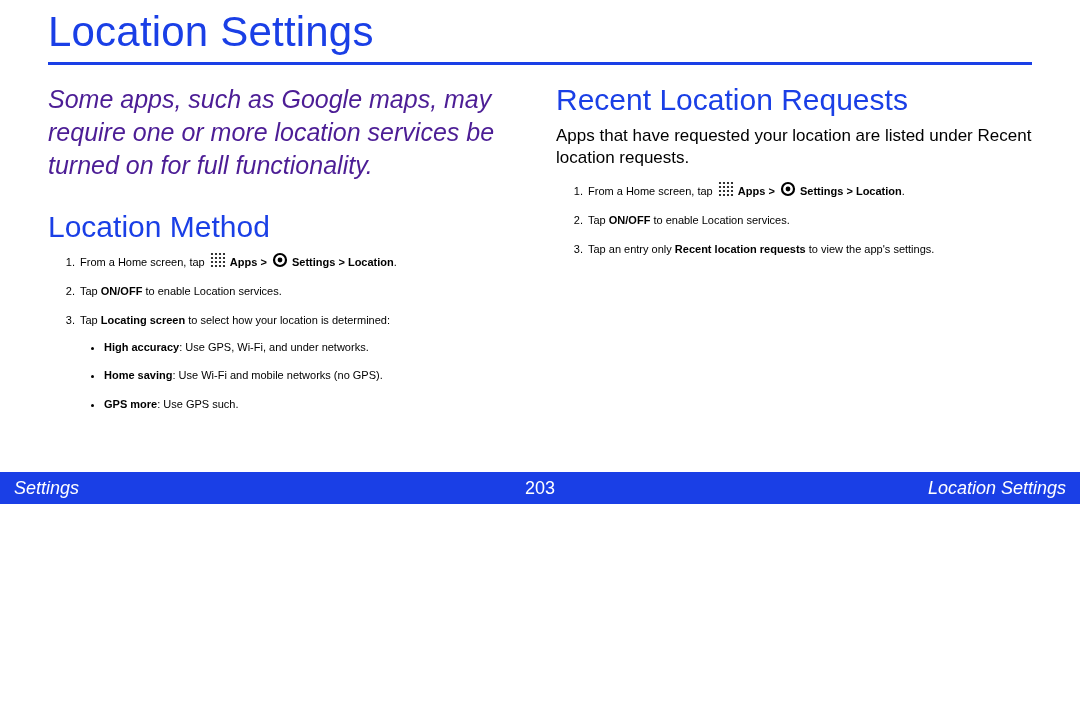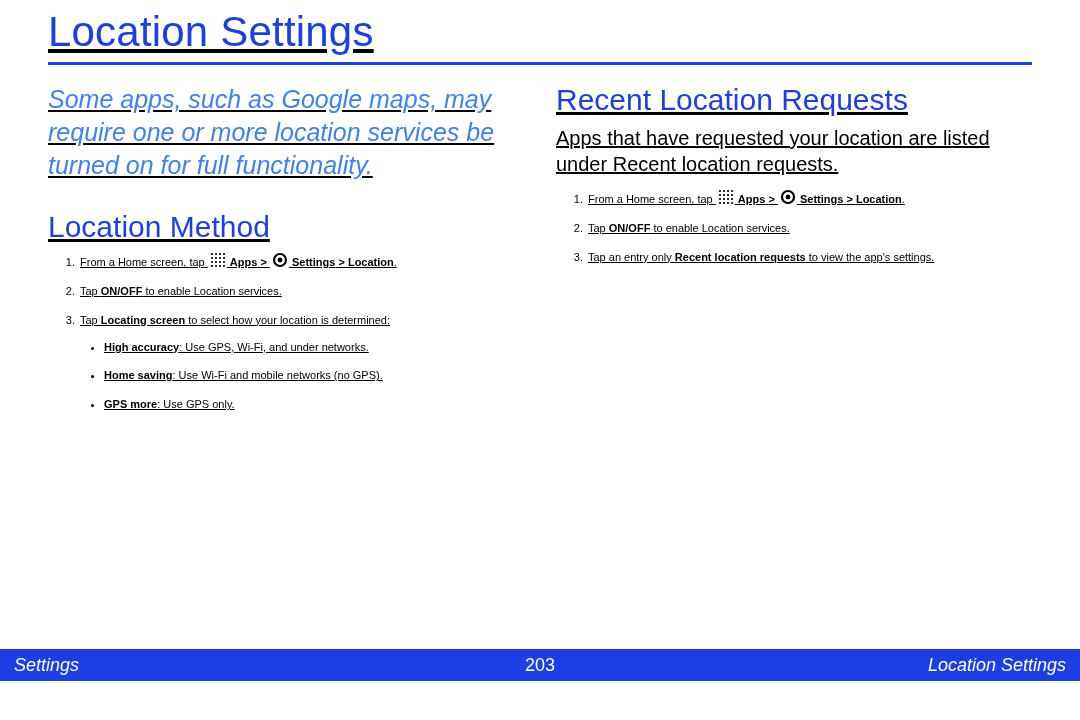--- a/index.html
+++ b/index.html
@@ -1,24 +1,24 @@
 <!DOCTYPE html>
 <html><head>
   <meta charset="utf-8">
   <style>
     * { margin:0; padding:0; box-sizing:border-box; }
     html,body { width:1080px; height:720px; font-family:Helvetica, Arial, sans-serif; color:#000; background:#fff; overflow:hidden; }
-    .page       { position:relative; width:1080px; height:681px;text-decoration:underline; }
+    .page       { position:relative; width:1080px; height:504px; }
     .content    { padding:8px 48px 0 48px; }
     h1.title    { color:#1a3fe6; font-weight:400; font-size:42px; letter-spacing:.2px; padding-bottom:6px; border-bottom:3px solid #1a3fe6; margin-bottom:18px; }
     .cols       { display:flex; gap:32px; }
     .col        { flex:1 1 50%; }
-    .intro      { color:#3b82f6; font-style:italic; font-size:25px; line-height:1.32; font-weight:400; margin-bottom:28px; }
+    .intro      { color:#4c1d95; font-style:italic; font-size:25px; line-height:1.32; font-weight:400; margin-bottom:28px; }
     h2.sub      { color:#1a3fe6; font-weight:400; font-size:30px; margin-bottom:8px; }
-    p.lead      { font-size:20px; line-height:1.3; margin-bottom:12px; }
+    p.lead      { font-size:17px; line-height:1.3; margin-bottom:12px; }
     ol.steps    { list-style:decimal; padding-left:30px; font-size:11px; }
     ol.steps>li { margin-bottom:14px; line-height:1.35; padding-left:2px; }
     ul.bullets  { list-style:disc; padding-left:24px; margin-top:12px; }
     ul.bullets>li { margin-bottom:14px; line-height:1.35; }
     .b { font-weight:700; }
     
     .ic { display:inline-block; width:16px; height:16px; vertical-align:-2px; margin:0 1px 0 2px; }
     .ic-apps { position:relative; }
     .ic-apps svg { width:16px; height:16px; }
     .ic-gear svg { width:16px; height:16px; }
@@ -80,21 +80,21 @@
             <span class="b">Location</span><span>.</span>
           </li>
           <li>
             <span>Tap </span><span class="b">ON/OFF</span><span> to enable Location services.</span>
           </li>
           <li>
             <span>Tap </span><span class="b">Locating screen</span><span> to select how your location is determined:</span>
             <ul class="bullets">
               <li><span class="b">High accuracy</span><span>: Use GPS, Wi-Fi, and under networks.</span></li>
               <li><span class="b">Home saving</span><span>: Use Wi-Fi and mobile networks (no GPS).</span></li>
-              <li><span class="b">GPS more</span><span>: Use GPS only.</span></li>
+              <li><span class="b">GPS more</span><span>: Use GPS such.</span></li>
             </ul>
           </li>
         </ol>
       </div>
 
       <div class="col">
         <h2 class="sub">Recent Location Requests</h2>
         <p class="lead">Apps that have requested your location are listed under Recent location requests.</p>
         <ol class="steps">
           <li>

